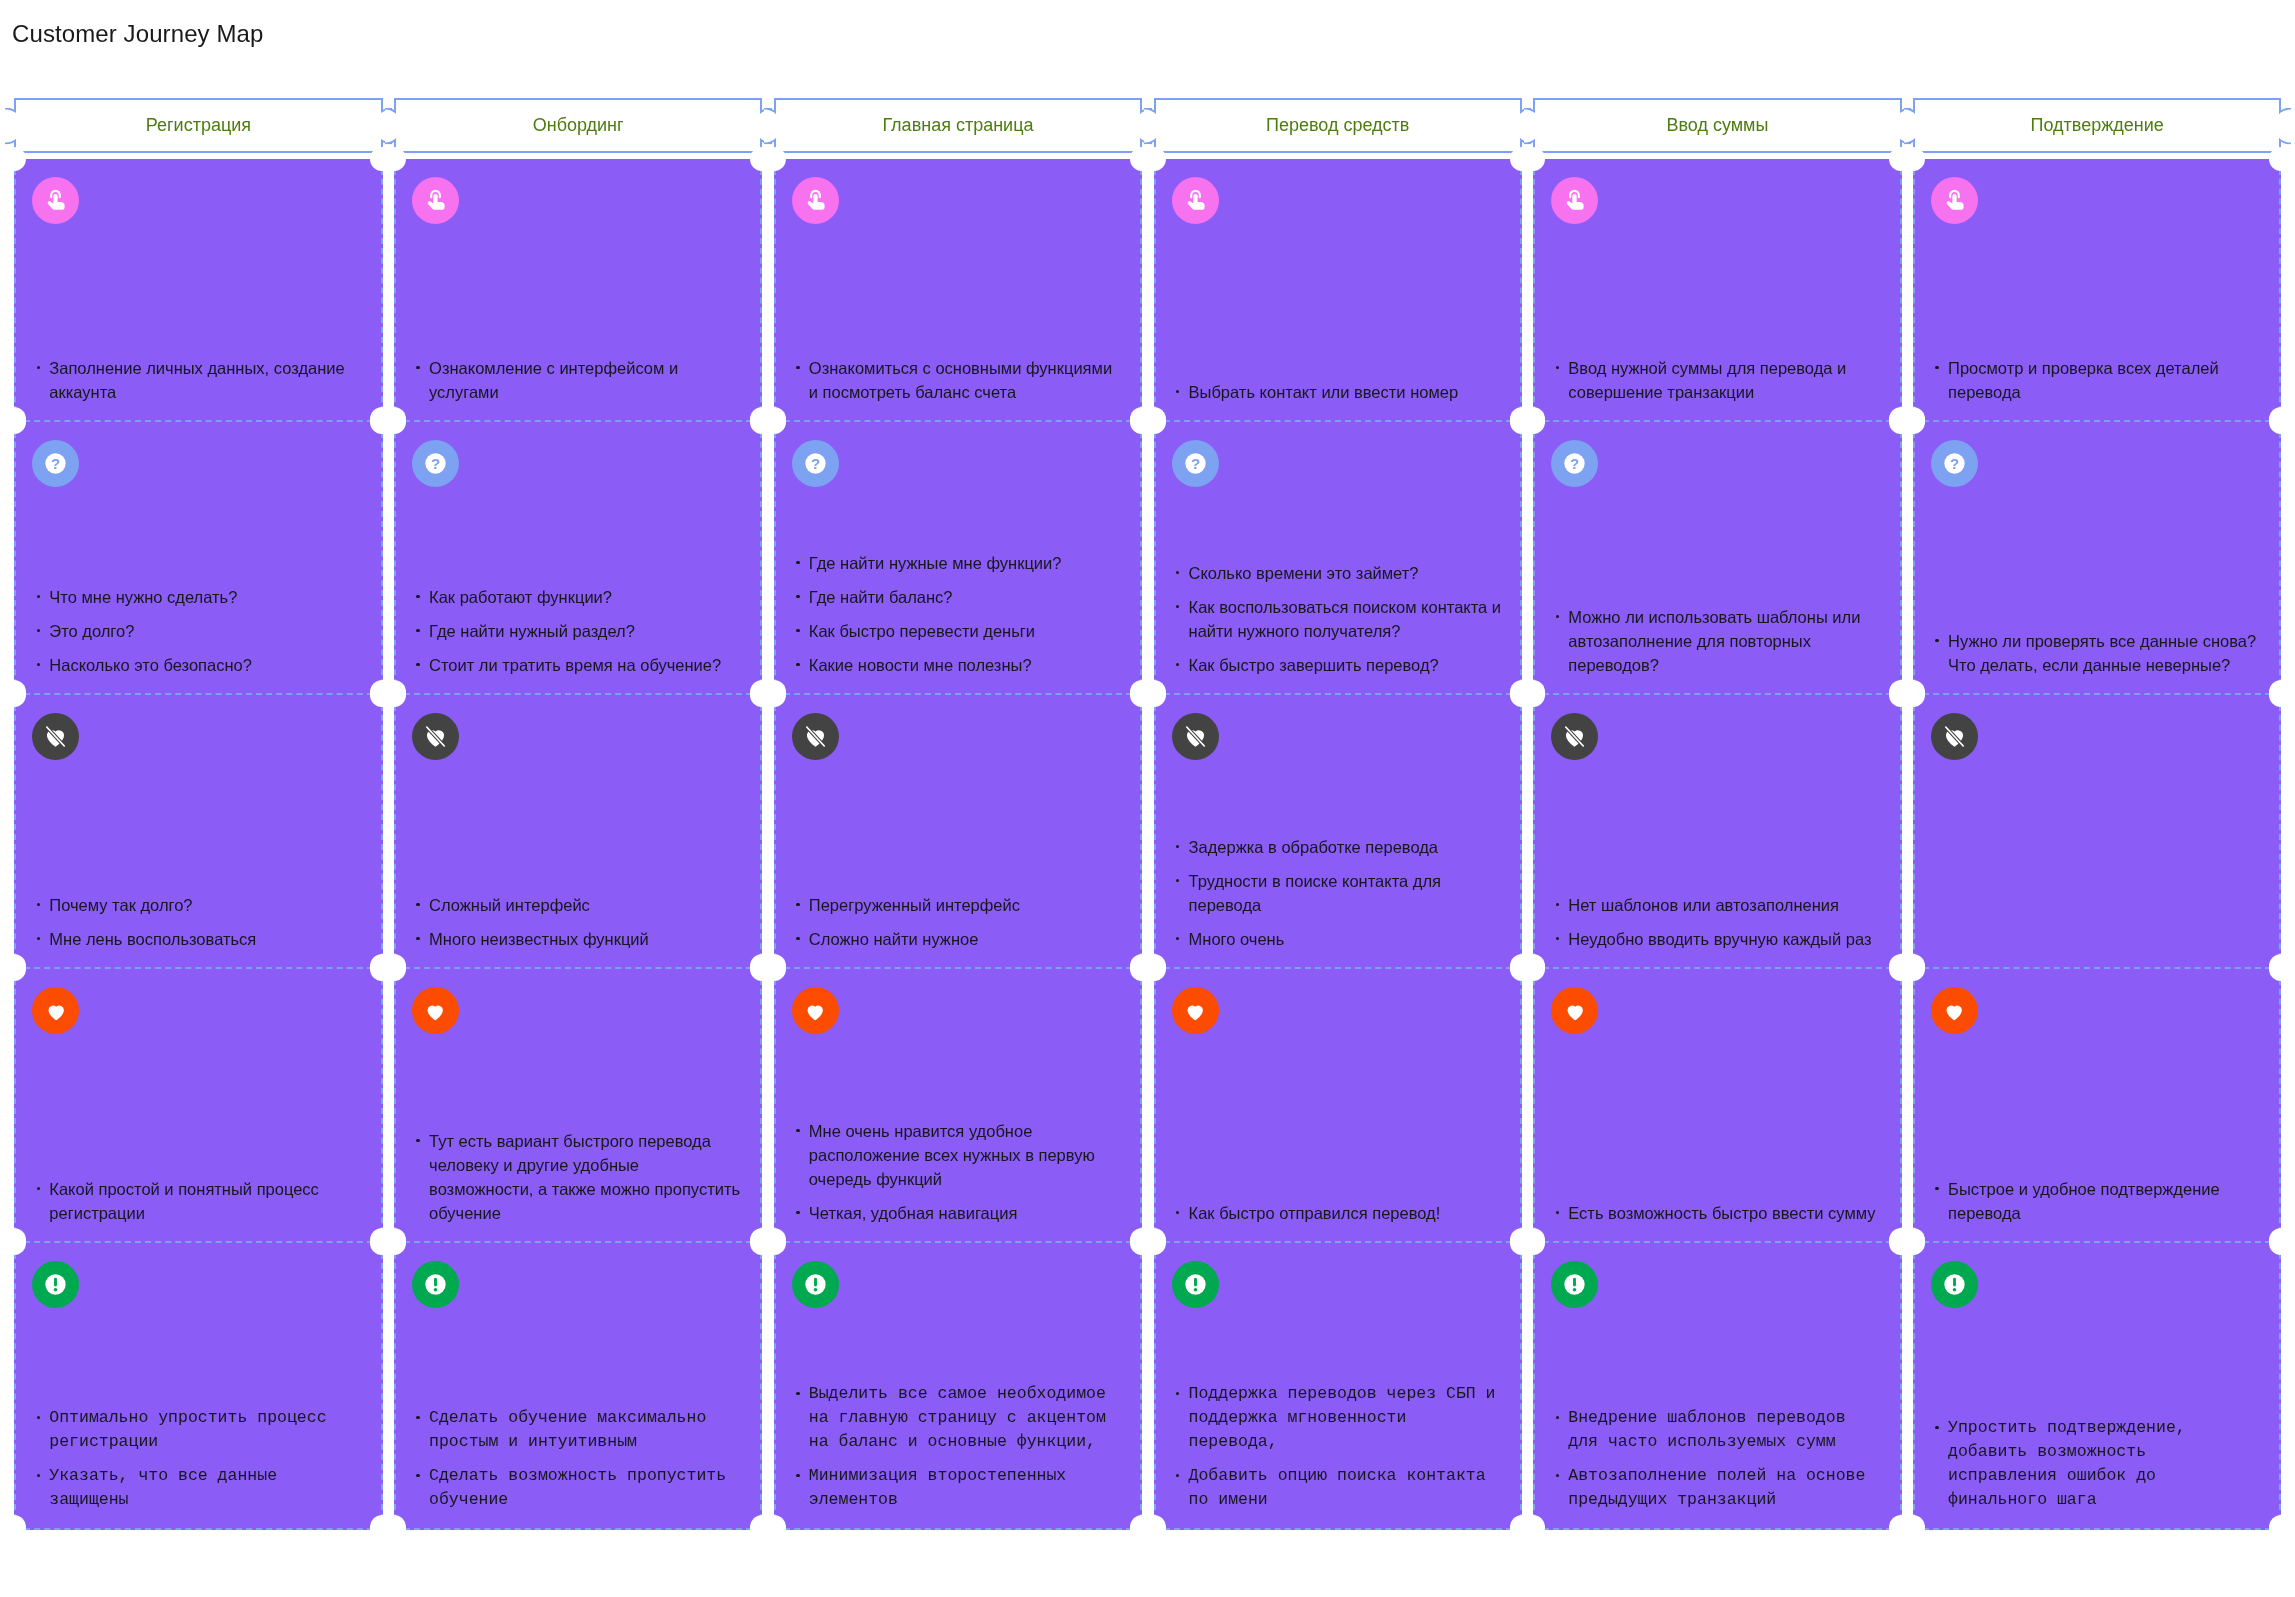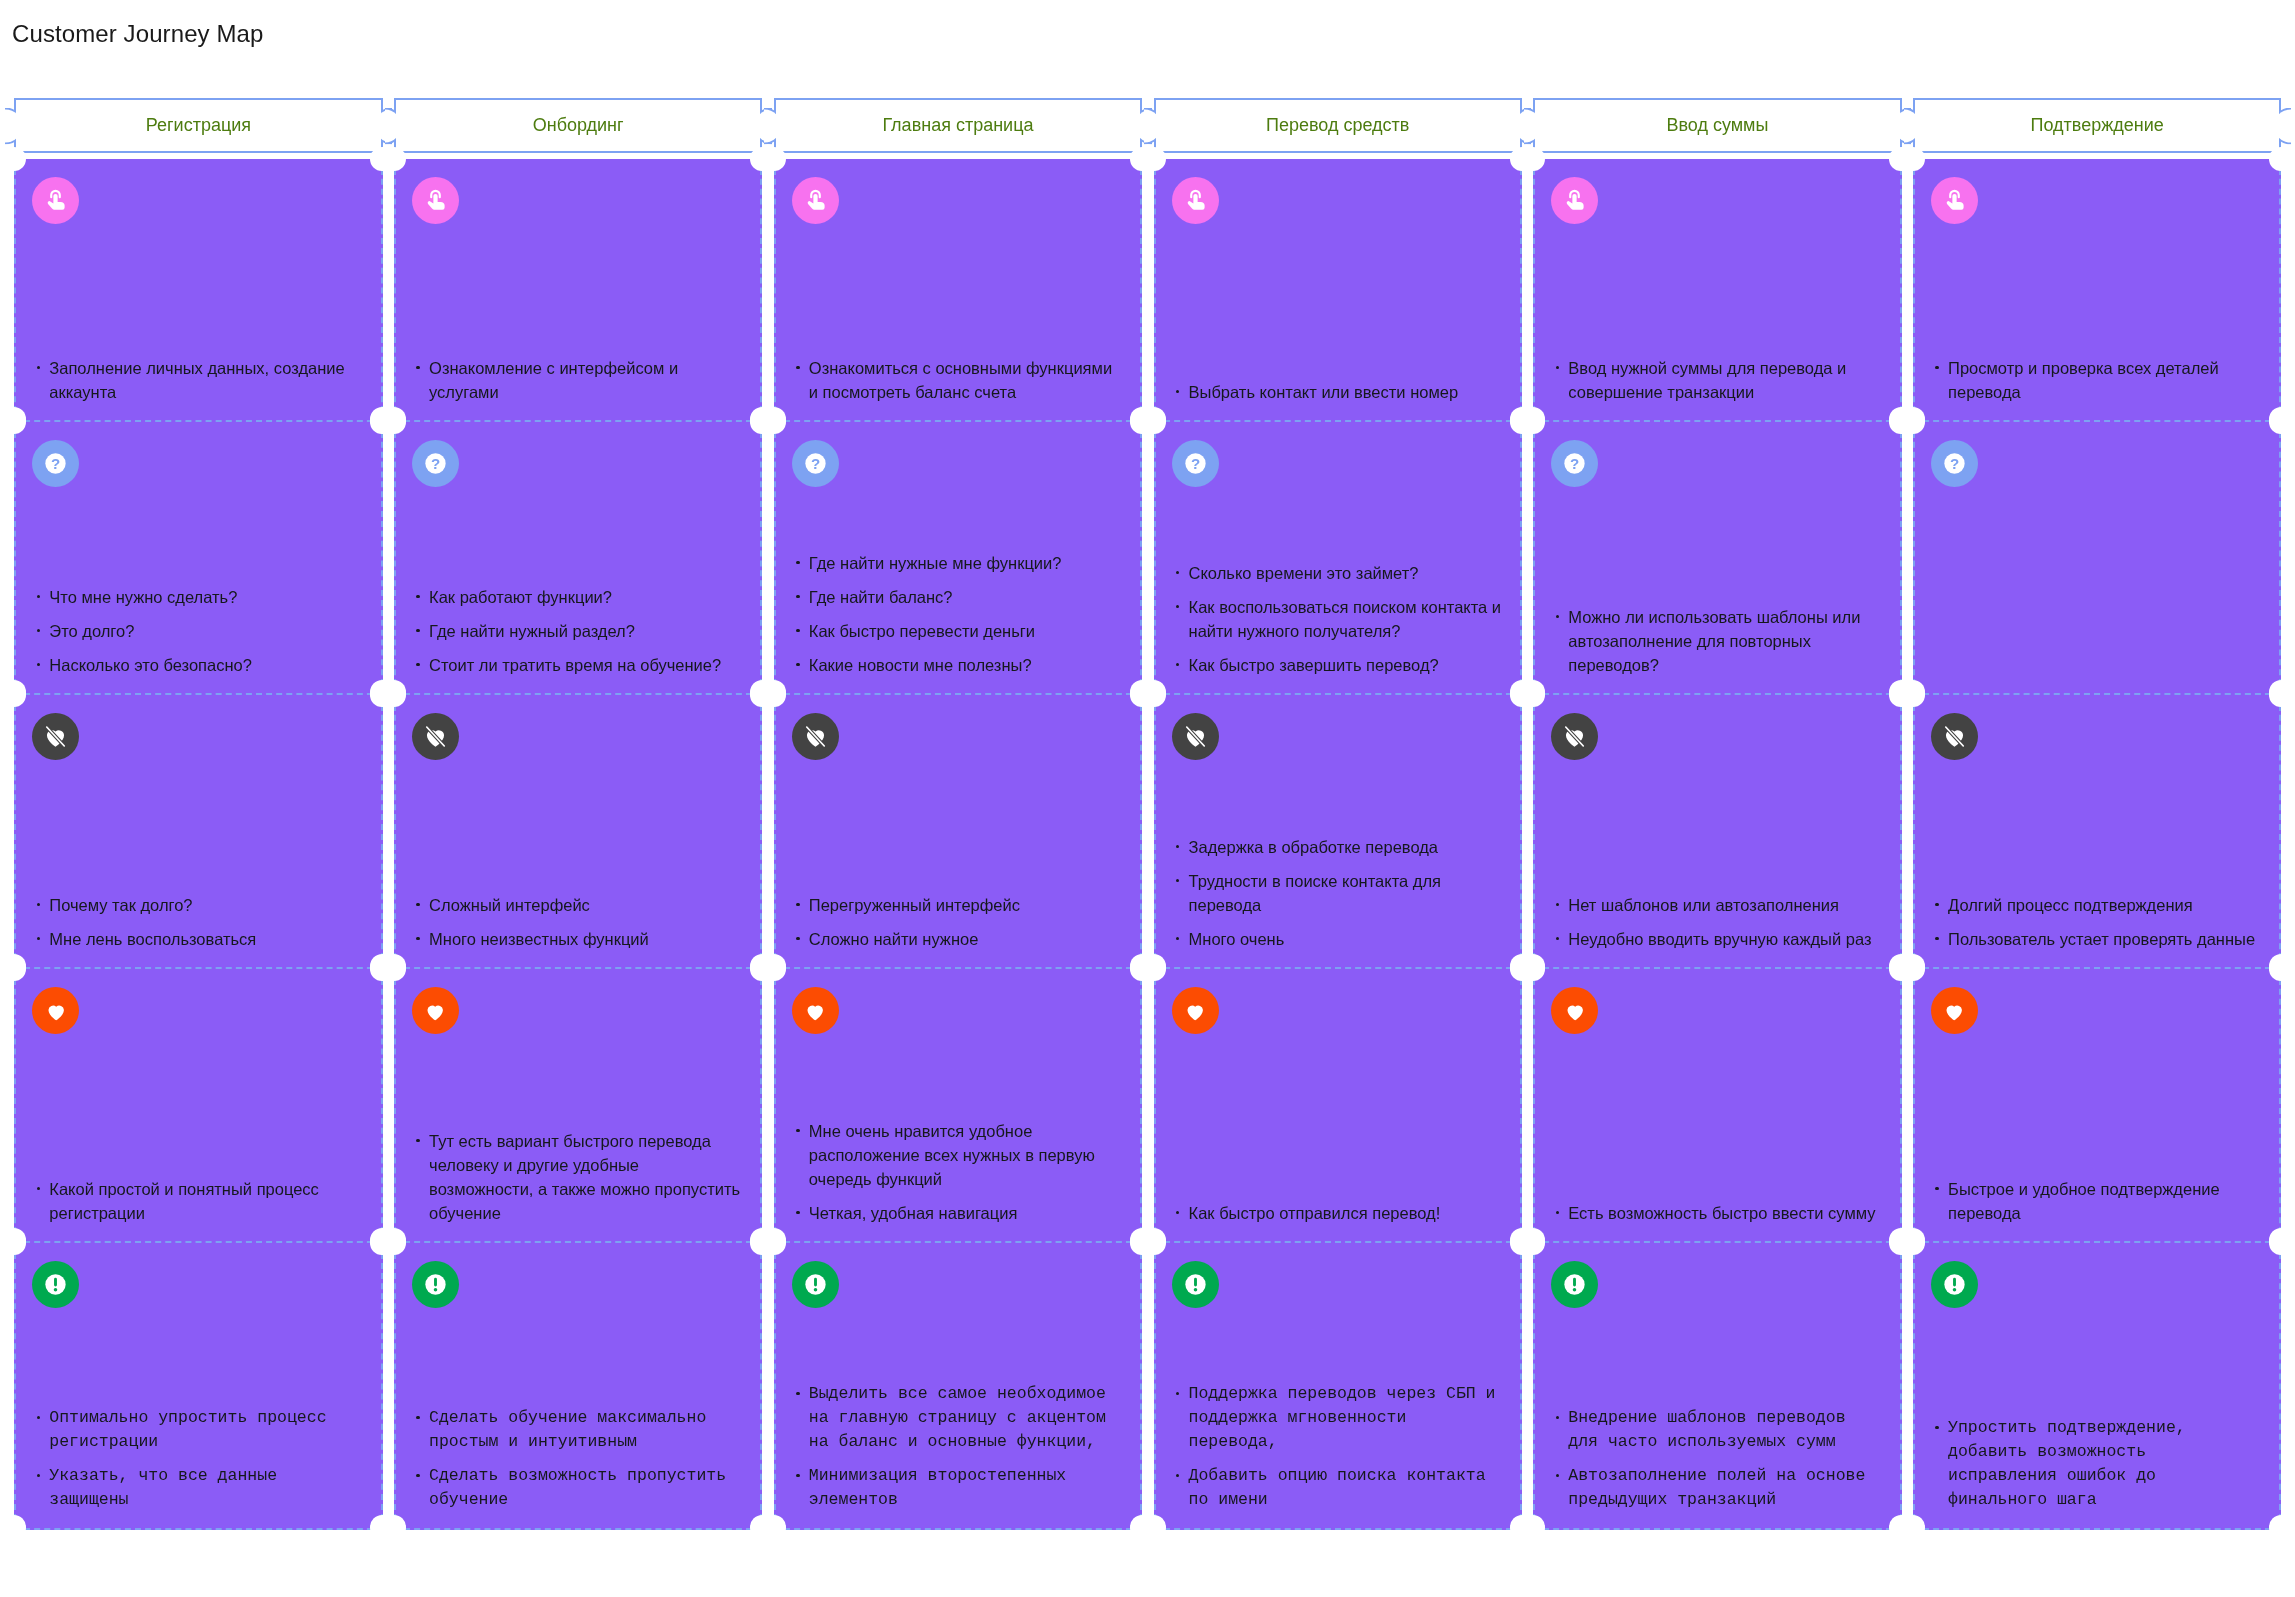--- a/index.html
+++ b/index.html
@@ -430,20 +430,23 @@
             <span class="pocket bl"></span>
             <span class="pocket br"></span>
             <div class="icon-wrap">
               <div class="icon" style="background:#7da2f2">
                 <svg width="29" height="29" viewBox="0 0 24 24" aria-hidden="true">
                   <circle cx="12" cy="12" r="8.4" fill="#ffffff"></circle>
                   <text x="12" y="16.6" text-anchor="middle" font-family="Liberation Sans, sans-serif" font-size="12.5" font-weight="bold" fill="#7da2f2">?</text>
                 </svg>
               </div>
             </div>
+            <ul class="bullets">
+              <li>Нужно ли проверять все данные снова? Что делать, если данные неверные?</li>
+            </ul>
           </div>
         </div>
         <div class="grid-row r3">
           <div class="cell">
             <span class="pocket tl"></span>
             <span class="pocket tr"></span>
             <span class="pocket bl"></span>
             <span class="pocket br"></span>
             <div class="icon-wrap">
               <div class="icon" style="background:#434343">
@@ -543,24 +546,20 @@
             <span class="pocket br"></span>
             <div class="icon-wrap">
               <div class="icon" style="background:#434343">
                 <svg width="27" height="27" viewBox="0 0 24 24" aria-hidden="true">
                   <path d="M12 21s-7.6-4.9-7.6-10.2A4.6 4.6 0 0 1 12 7.6a4.6 4.6 0 0 1 7.6 3.2C19.6 16.1 12 21 12 21z" fill="#ffffff"></path>
                   <line x1="4.2" y1="3.6" x2="19.8" y2="20.4" stroke="#434343" stroke-width="3.4" stroke-linecap="round"></line>
                   <line x1="4.2" y1="3.6" x2="19.8" y2="20.4" stroke="#ffffff" stroke-width="1.5" stroke-linecap="round"></line>
                 </svg>
               </div>
             </div>
-            <ul class="bullets">
-              <li>Долгий процесс подтверждения</li>
-              <li>Пользователь устает проверять данные</li>
-            </ul>
           </div>
         </div>
         <div class="grid-row r4">
           <div class="cell">
             <span class="pocket tl"></span>
             <span class="pocket tr"></span>
             <span class="pocket bl"></span>
             <span class="pocket br"></span>
             <div class="icon-wrap">
               <div class="icon" style="background:#fc4c02">

